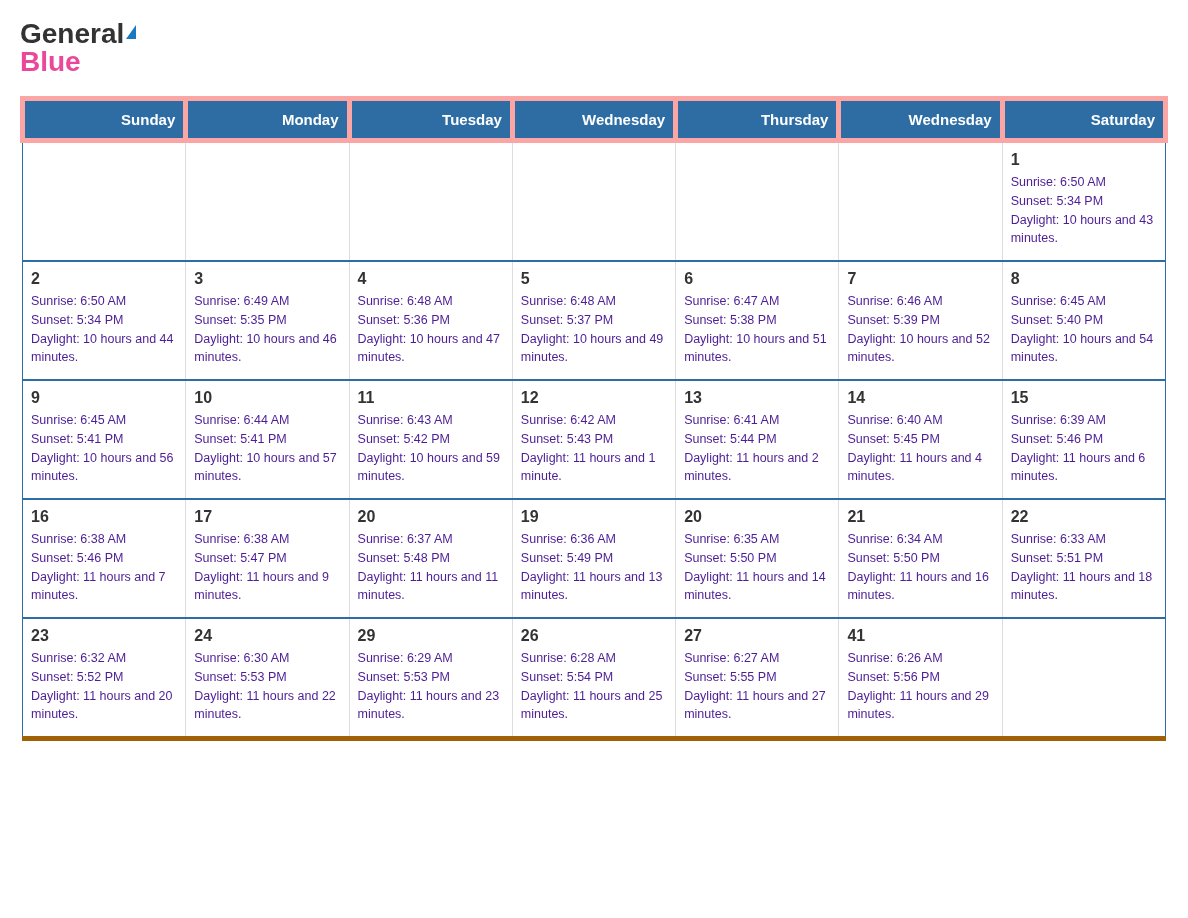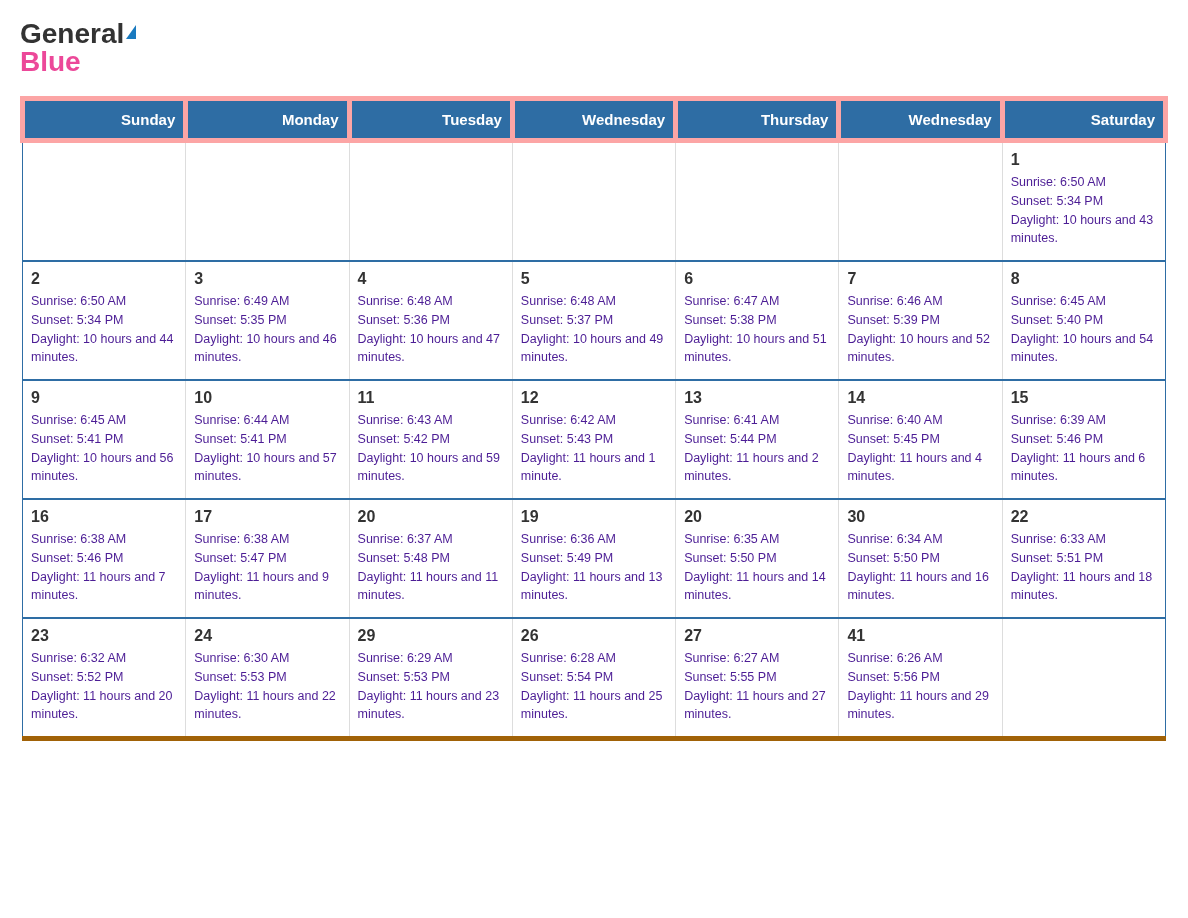--- a/index.html
+++ b/index.html
@@ -230,21 +230,21 @@
         </td>
         <td>
           <span class="day-number">19</span>
           <div class="day-info">Sunrise: 6:36 AM<br>Sunset: 5:49 PM<br>Daylight: 11 hours and 13 minutes.</div>
         </td>
         <td>
           <span class="day-number">20</span>
           <div class="day-info">Sunrise: 6:35 AM<br>Sunset: 5:50 PM<br>Daylight: 11 hours and 14 minutes.</div>
         </td>
         <td>
-          <span class="day-number">30</span>
+          <span class="day-number">21</span>
           <div class="day-info">Sunrise: 6:34 AM<br>Sunset: 5:50 PM<br>Daylight: 11 hours and 16 minutes.</div>
         </td>
         <td>
           <span class="day-number">22</span>
           <div class="day-info">Sunrise: 6:33 AM<br>Sunset: 5:51 PM<br>Daylight: 11 hours and 18 minutes.</div>
         </td>
       </tr>
       <tr>
         <td>
           <span class="day-number">23</span>

